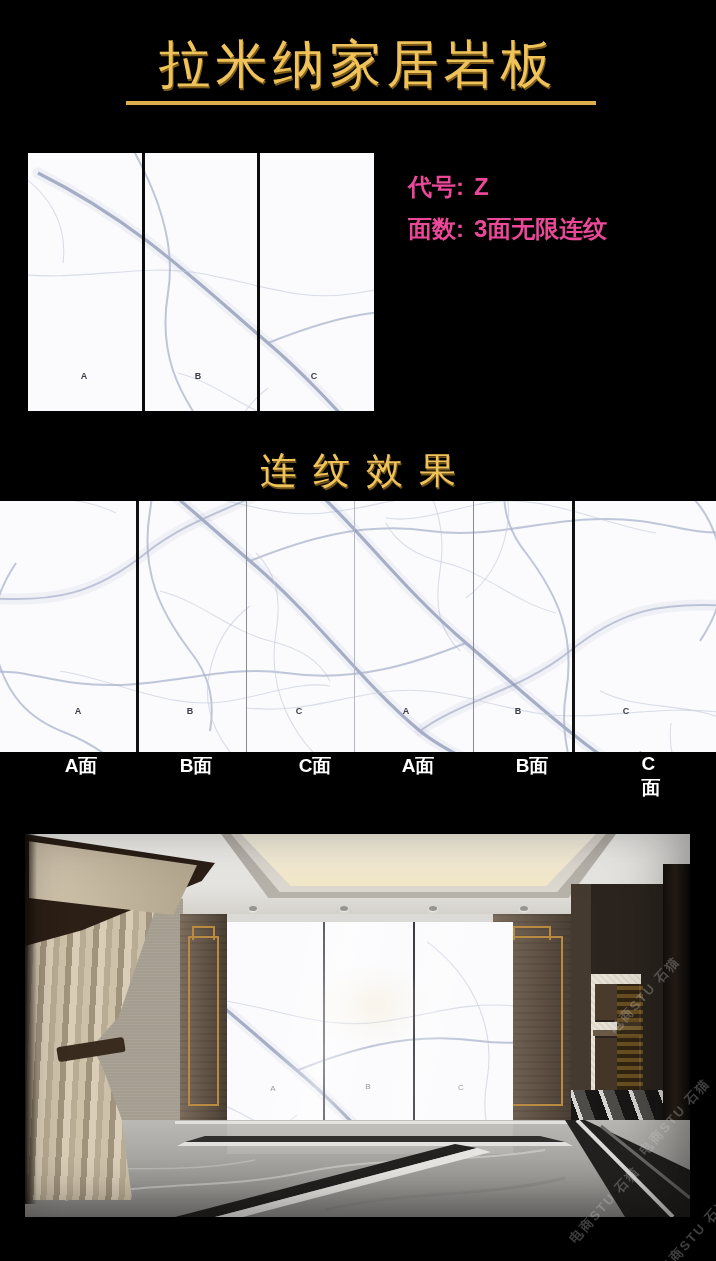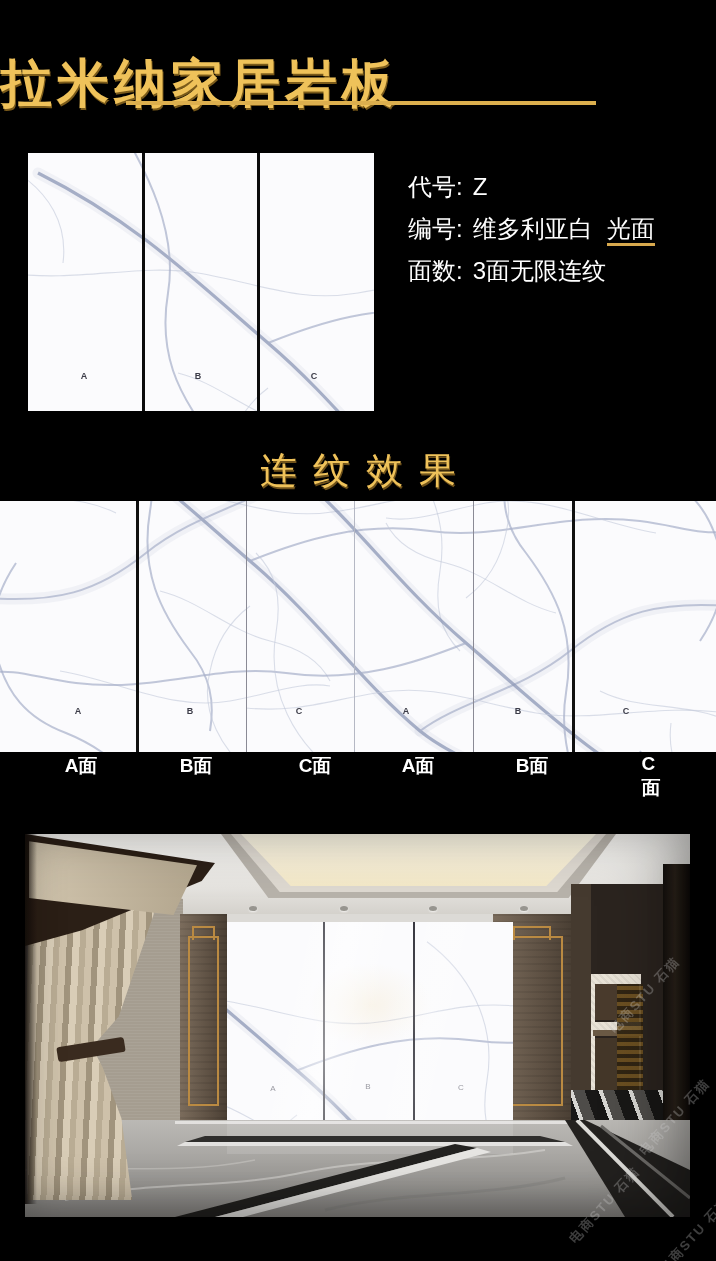--- a/index.html
+++ b/index.html
@@ -1,38 +1,38 @@
 <!DOCTYPE html>
 <html><head>
 <meta charset="utf-8">
 <style>
   html,body{margin:0;padding:0;background:#000;}
   .page{position:relative;width:716px;height:1261px;background:#000;overflow:hidden;
         font-family:"Liberation Sans",sans-serif;}
 
   
-  .title{position:absolute;left:0;top:30px;width:716px;text-align:left;
-         font-size:52px;font-weight:bold;letter-spacing:5px;color:#EFC25A;
-         text-shadow:1px 2px 0 #7a5a1a;margin-top:19px;}
+  .title{position:absolute;left:0;top:30px;width:716px;text-align:center;
+         font-size:52px;font-weight:normal;letter-spacing:5px;color:#EFC25A;
+         text-shadow:1px 2px 0 #7a5a1a;}
   .title-underline{position:absolute;left:126px;top:101px;width:470px;height:4px;background:#DCAF4E;}
 
   
   .slab{position:absolute;background:#FBFBFD;overflow:hidden;}
   .slab svg{position:absolute;left:0;top:0;width:100%;height:100%;}
   .slab-top{left:28px;top:153px;width:346px;height:258px;}
   .slab-wide{left:0;top:501px;width:716px;height:251px;}
   .divider{position:absolute;top:0;bottom:0;}
   .slab-letter{position:absolute;transform:translateX(-50%);font-size:9px;color:#3c3c48;font-weight:bold;}
   .vA{fill:none;stroke:#8C97B6;stroke-width:3.2;opacity:.75}
   .vB{fill:none;stroke:#A6AFC9;stroke-width:2;opacity:.7}
   .vC{fill:none;stroke:#C3CADB;stroke-width:1.1;opacity:.6}
   .vS{fill:none;stroke:#97A1BD;stroke-width:11;opacity:.10;stroke-linecap:round}
 
   
-  .specs{position:absolute;left:408px;top:172px;color:#ffffff;font-weight:normal;font-size:24px;}
+  .specs{position:absolute;left:408px;top:172px;color:#ec4899;font-weight:bold;font-size:24px;}
   .spec-row{height:30px;line-height:30px;margin-bottom:12px;white-space:nowrap;}
   .spec-label{margin-right:10px;}
   .spec-finish{margin-left:14px;border-bottom:3px solid #D8A94E;padding-bottom:1px;}
 
   
   .section-title{position:absolute;left:0;width:716px;text-align:center;font-size:37px;
                  font-weight:normal;color:#EFC25A;letter-spacing:16px;text-indent:16px;
                  text-shadow:1px 2px 0 #6e511a;}
   .st-pattern{top:446px;}
   .st-application{top:780px;}
@@ -156,23 +156,20 @@
     <span class="slab-letter" style="left:56px;top:218px">A</span>
     <span class="slab-letter" style="left:170px;top:218px">B</span>
     <span class="slab-letter" style="left:286px;top:218px">C</span>
   </div>
 
   <div class="specs">
     <div class="spec-row">
       <span class="spec-label">代号:</span><span class="spec-value">Z</span>
     </div>
     <div class="spec-row">
-      <span class="spec-label">编号:</span><span class="spec-value">维多利亚白</span><span class="spec-finish">光面</span>
-    </div>
-    <div class="spec-row">
       <span class="spec-label">面数:</span><span class="spec-value">3面无限连纹</span>
     </div>
   </div>
 
   <div class="section-title st-pattern">连纹效果</div>
 
   <div class="slab slab-wide">
     <svg viewBox="0 150 716 251" preserveAspectRatio="none">
       <rect x="-100" y="-100" width="1000" height="800" fill="#FBFBFD"></rect>
       <use href="#veinfield"></use>

